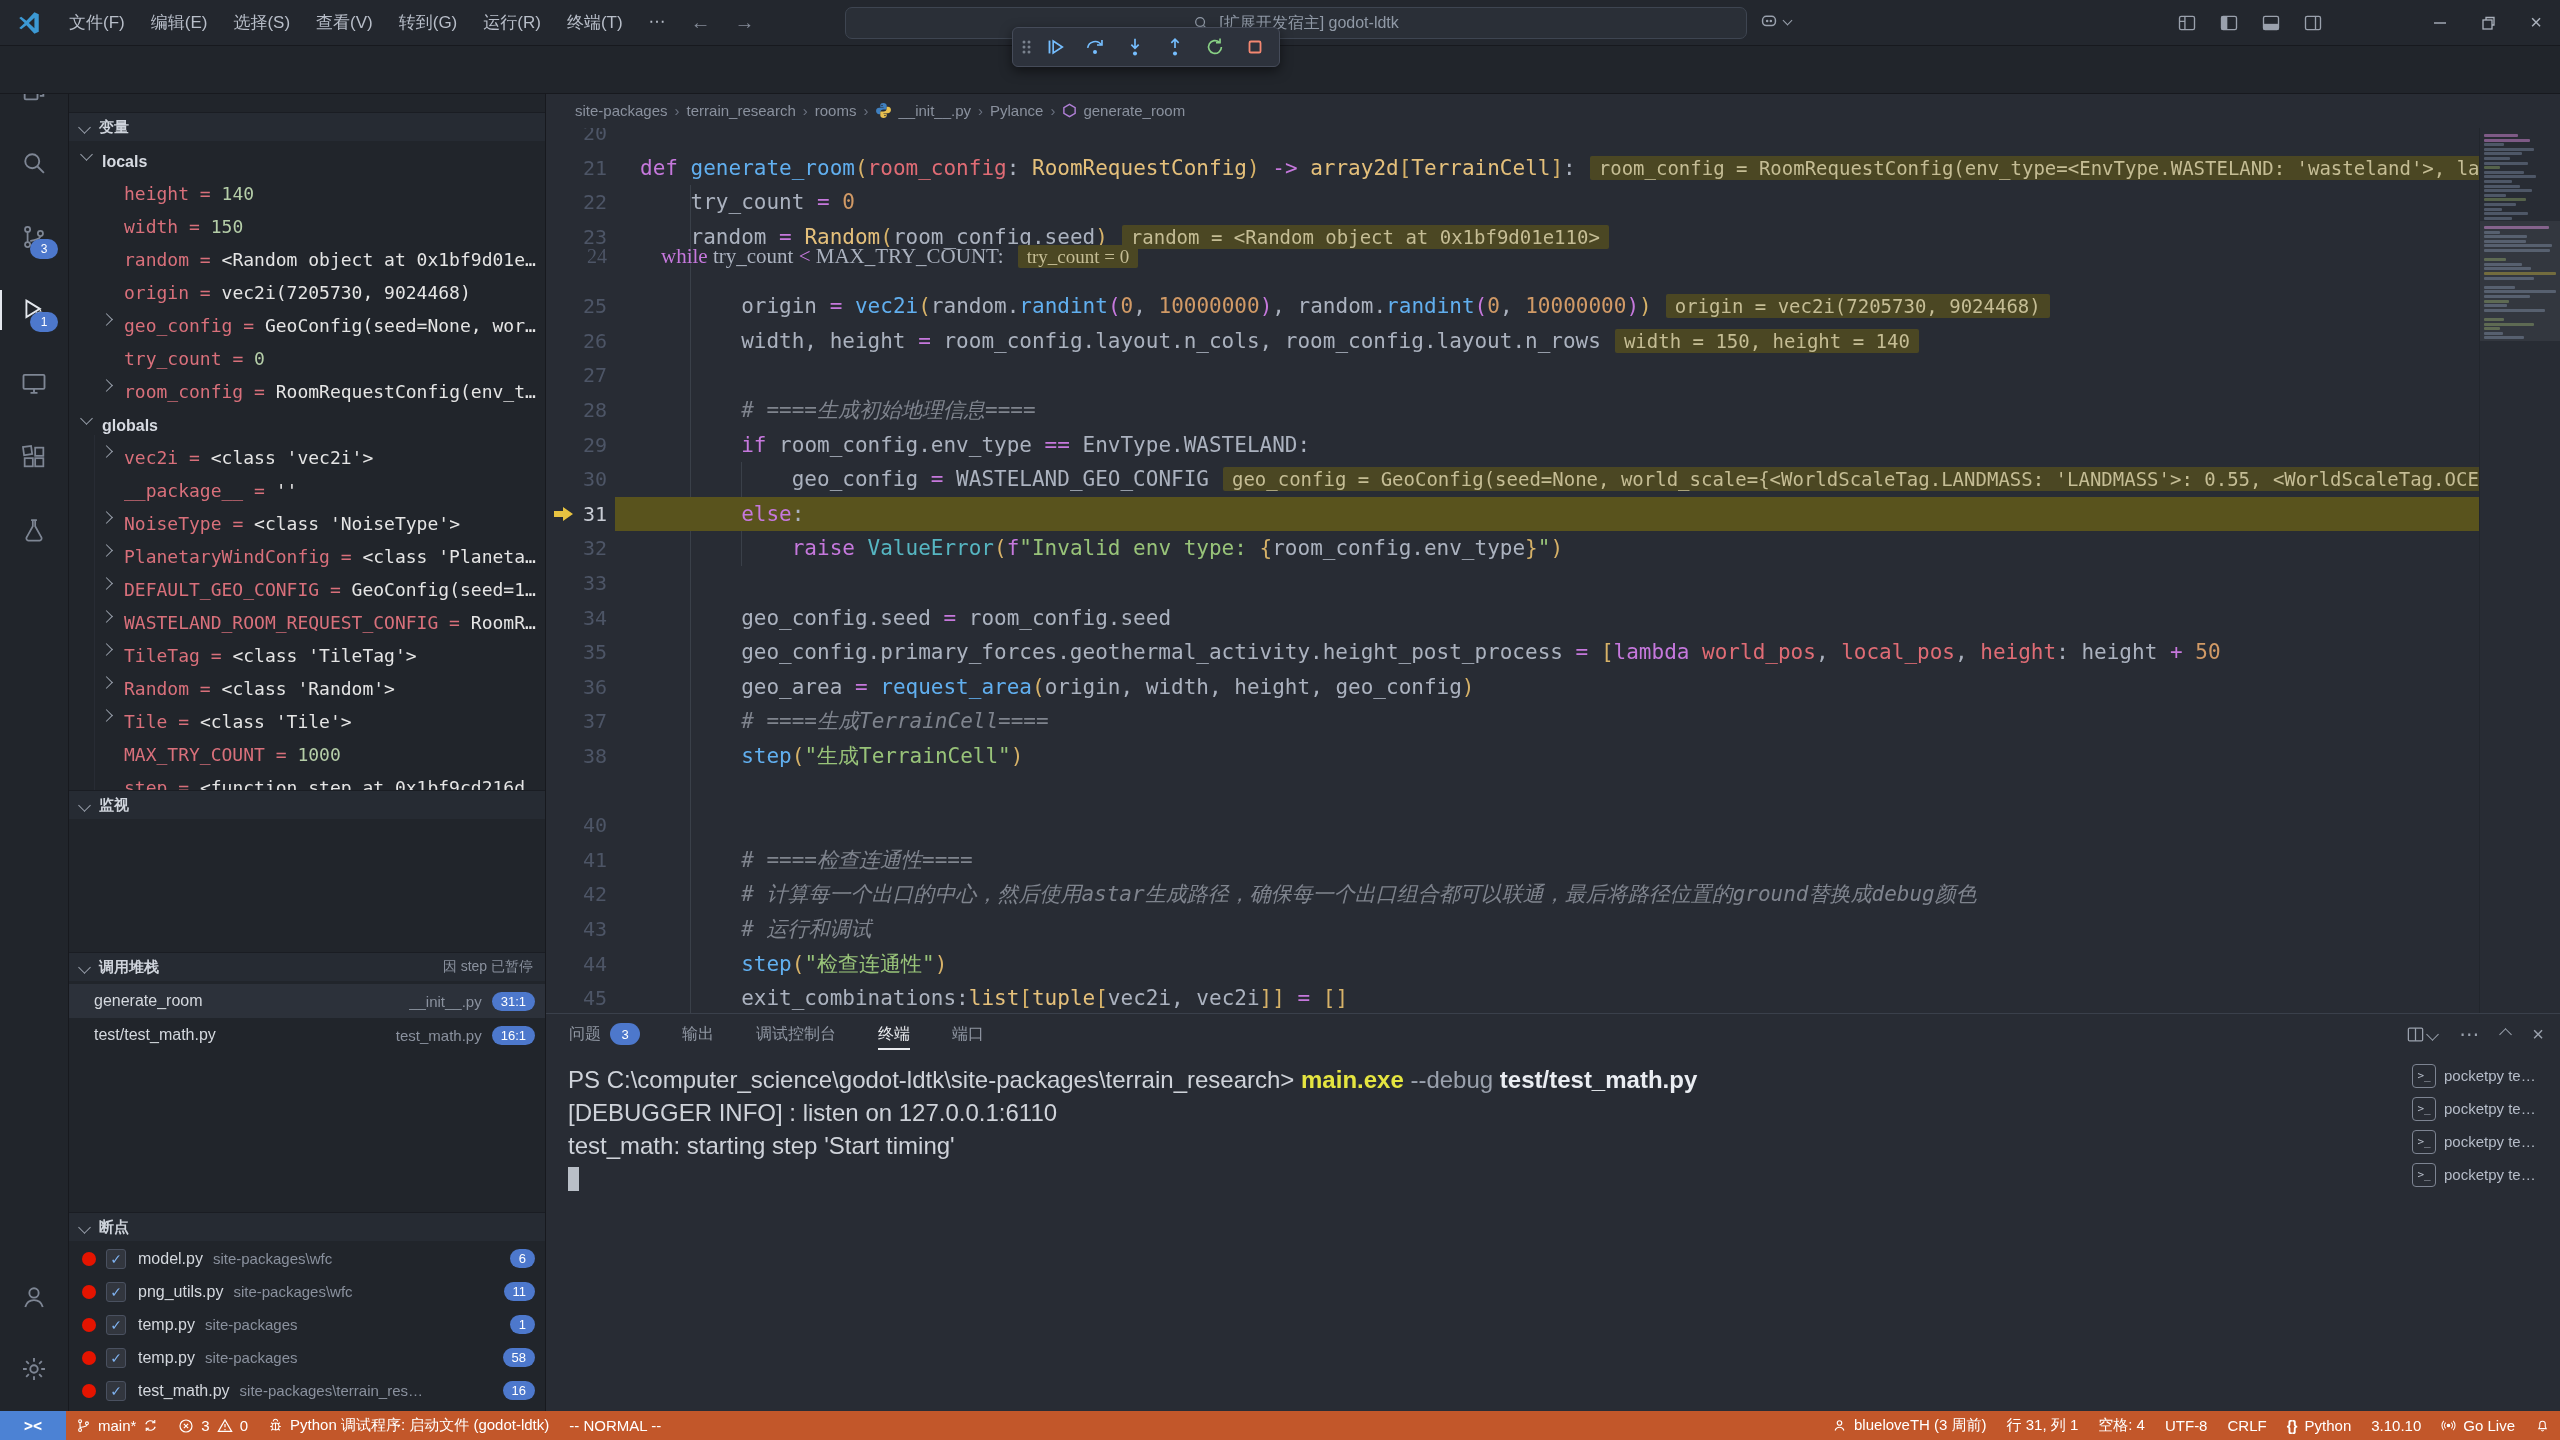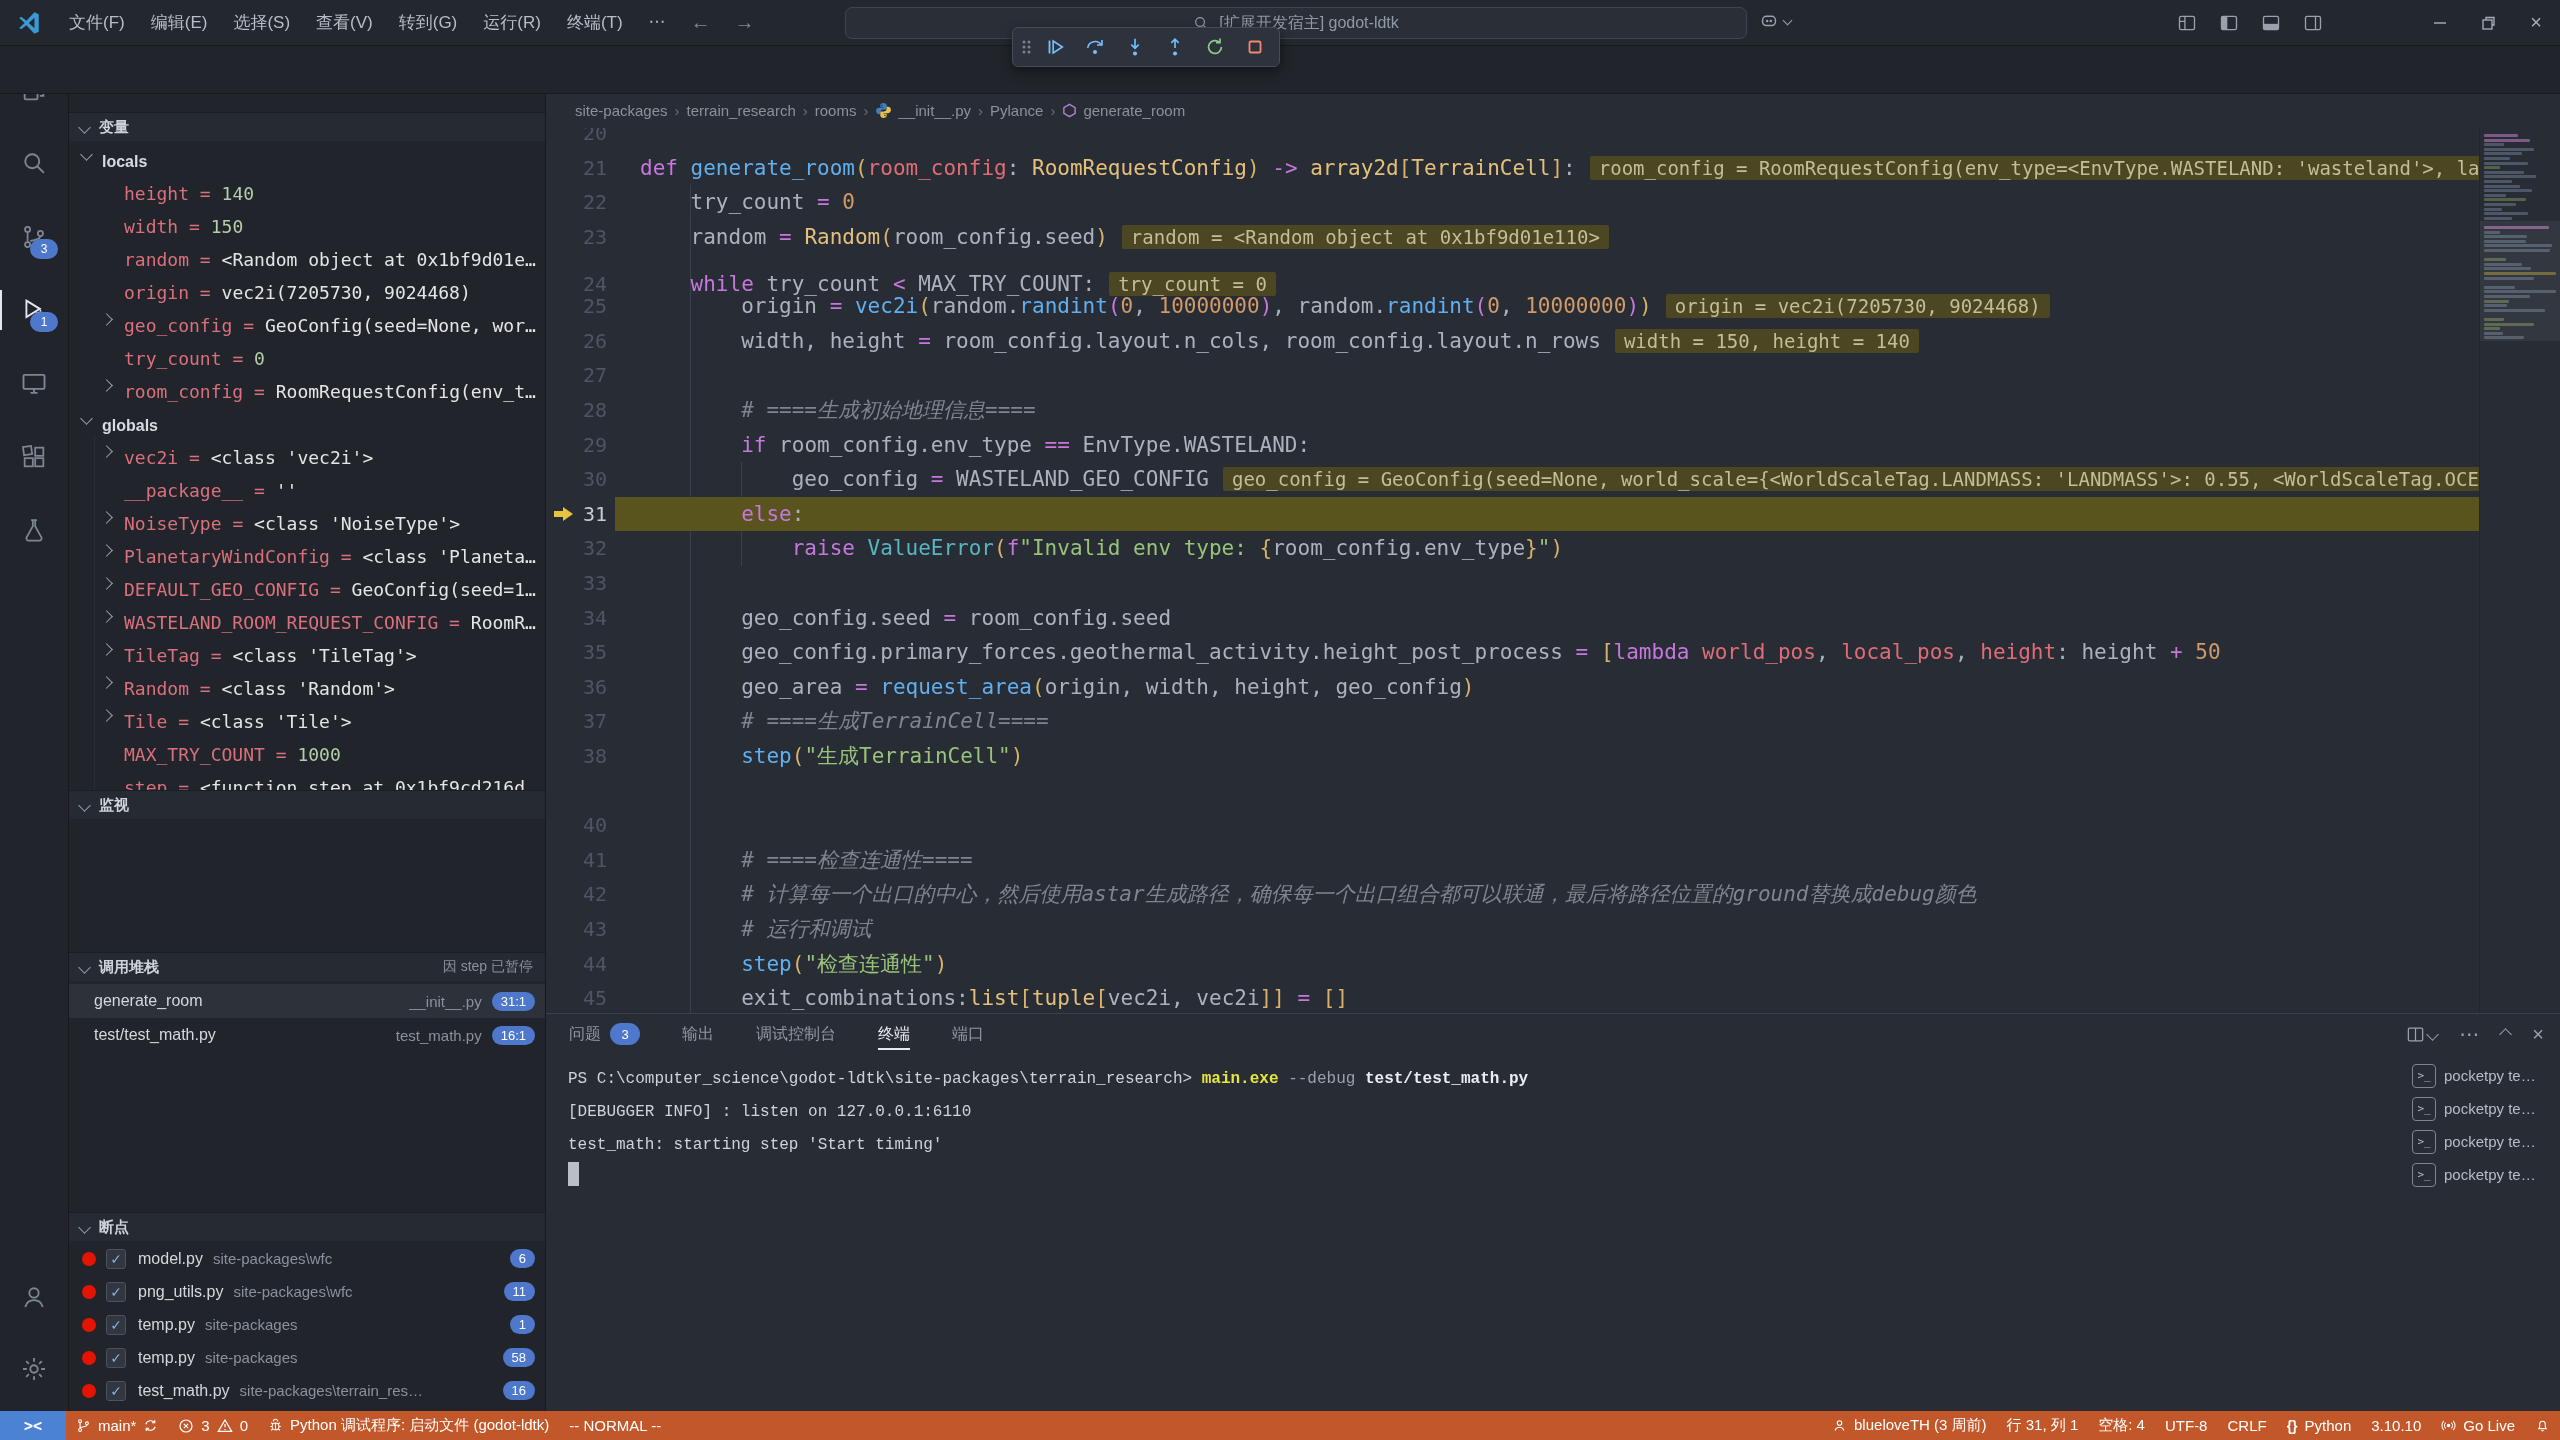--- a/index.html
+++ b/index.html
@@ -92,21 +92,21 @@
   .mmbar{position:absolute;height:3px;border-radius:1px}
   .mmslider{position:absolute;left:0;right:0;background:rgba(255,255,255,.055)}
   
   .panel{position:absolute;left:545px;top:1013px;right:0;bottom:29px;background:#282c34;border-top:1px solid #3a404b;overflow:hidden}
   .phead{position:absolute;left:0;top:0;right:0;height:40px;display:flex;align-items:center;padding-left:24px}
   .ptab{font-size:16px;color:#9097a3;margin-right:42px;height:40px;display:flex;align-items:center;gap:9px;position:relative;white-space:nowrap}
   .ptab.active{color:#e8eaee}
   .ptab.active::after{content:"";position:absolute;left:0;right:0;bottom:4px;height:2px;background:#e8eaee}
   .pbadge{min-width:22px;height:22px;border-radius:11px;background:#4d78cc;color:#fff;font-size:13px;display:flex;align-items:center;justify-content:center;padding:0 4px}
   .picons{position:absolute;right:16px;top:0;height:40px;display:flex;align-items:center;gap:22px;color:#9aa1ad}
-  .term{position:absolute;left:23px;top:40px;right:150px;bottom:0;font-family:Liberation Mono, monospace;font-size:16px}
+  .term{position:absolute;left:23px;top:40px;right:150px;bottom:0;font-family:Liberation Sans, sans-serif;font-size:24px}
   .tl{position:absolute;left:0;right:0;height:33px;line-height:33px;white-space:pre}
   .tw{color:#cfd3da}.tyel{color:#e5e540;font-weight:bold}.tdim{color:#9aa1ad}.twb{color:#eaedf2;font-weight:bold}
   .cursor{display:inline-block;width:11px;height:24px;background:#b9bfc7;vertical-align:-4px}
   .termlist{position:absolute;right:4px;top:40px;width:150px;bottom:0}
   .trow{position:absolute;left:6px;right:0;height:33px;display:flex;align-items:center;gap:8px;font-size:15px;color:#b6bdc9;white-space:nowrap;overflow:hidden}
   .ticon{width:22px;height:22px;border:1px solid #7d8492;border-radius:4px;color:#b6bdc9;font-family:"DejaVu Sans Mono",monospace;font-size:11px;
          display:flex;align-items:center;justify-content:center;flex:none}
   
   .statusbar{position:absolute;left:0;right:0;bottom:0;height:29px;background:#c2572a;display:flex;align-items:center;color:#fff;font-size:15px;z-index:40}
   .sitem{display:flex;align-items:center;gap:7px;padding:0 10px;height:29px;white-space:nowrap}
@@ -519,21 +519,21 @@
           <span>generate_room</span>
         </span>
       </div>
     <div class="code" id="code">
         <div class="iguide" style="left: 145px; top: 57px; height: 828px;"></div>
         <div class="iguide" style="left: 196px; top: 334px; height: 104px;"></div>
         <div class="cl" style="top: -11.9px;"><span class="ln">20</span><span class="ctext"></span></div>
         <div class="cl" style="top: 22.7px;"><span class="ln">21</span><span class="ctext"><span class="tk-k">def </span><span class="tk-f">generate_room</span><span class="tk-y">(</span><span class="tk-v">room_config</span><span class="tk-p">: </span><span class="tk-t">RoomRequestConfig</span><span class="tk-y">)</span><span class="tk-p"> </span><span class="tk-o">-&gt;</span><span class="tk-p"> </span><span class="tk-t">array2d</span><span class="tk-y">[</span><span class="tk-t">TerrainCell</span><span class="tk-y">]</span><span class="tk-p">:</span><span class="chip">room_config = RoomRequestConfig(env_type=&lt;EnvType.WASTELAND: 'wasteland'&gt;, layout=&lt;Layout obj</span></span></div>
         <div class="cl" style="top: 57.3px;"><span class="ln">22</span><span class="ctext"><span class="tk-p">    try_count </span><span class="tk-o">=</span><span class="tk-p"> </span><span class="tk-n">0</span></span></div>
         <div class="cl" style="top: 91.9px;"><span class="ln">23</span><span class="ctext"><span class="tk-p">    random </span><span class="tk-o">=</span><span class="tk-p"> </span><span class="tk-t">Random</span><span class="tk-y">(</span><span class="tk-p">room_config.seed</span><span class="tk-y">)</span><span class="chip">random = &lt;Random object at 0x1bf9d01e110&gt;</span></span></div>
-        <div class="cl" style="top: 139px;"><span class="ln">24</span><span class="ctext"><span class="tk-p">    </span><span class="tk-k">while</span><span class="tk-p"> try_count </span><span class="tk-o">&lt;</span><span class="tk-p"> MAX_TRY_COUNT:</span><span class="chip">try_count = 0</span></span></div>
+        <div class="cl" style="top: 111px; font-family: Liberation Serif, serif;"><span class="ln">24</span><span class="ctext"><span class="tk-p">    </span><span class="tk-k">while</span><span class="tk-p"> try_count </span><span class="tk-o">&lt;</span><span class="tk-p"> MAX_TRY_COUNT:</span><span class="chip">try_count = 0</span></span></div>
         <div class="cl" style="top: 161.1px;"><span class="ln">25</span><span class="ctext"><span class="tk-p">        origin </span><span class="tk-o">=</span><span class="tk-p"> </span><span class="tk-f">vec2i</span><span class="tk-y">(</span><span class="tk-p">random.</span><span class="tk-f">randint</span><span class="tk-m">(</span><span class="tk-n">0</span><span class="tk-p">, </span><span class="tk-n">10000000</span><span class="tk-m">)</span><span class="tk-p">, random.</span><span class="tk-f">randint</span><span class="tk-m">(</span><span class="tk-n">0</span><span class="tk-p">, </span><span class="tk-n">10000000</span><span class="tk-m">)</span><span class="tk-y">)</span><span class="chip">origin = vec2i(7205730, 9024468)</span></span></div>
         <div class="cl" style="top: 195.7px;"><span class="ln">26</span><span class="ctext"><span class="tk-p">        width, height </span><span class="tk-o">=</span><span class="tk-p"> room_config.layout.n_cols, room_config.layout.n_rows</span><span class="chip">width = 150, height = 140</span></span></div>
         <div class="cl" style="top: 230.3px;"><span class="ln">27</span><span class="ctext"></span></div>
         <div class="cl" style="top: 264.9px;"><span class="ln">28</span><span class="ctext"><span class="tk-c">        # ====生成初始地理信息====</span></span></div>
         <div class="cl" style="top: 299.5px;"><span class="ln">29</span><span class="ctext"><span class="tk-p">        </span><span class="tk-k">if</span><span class="tk-p"> room_config.env_type </span><span class="tk-o">==</span><span class="tk-p"> EnvType.WASTELAND:</span></span></div>
         <div class="cl" style="top: 334.1px;"><span class="ln">30</span><span class="ctext"><span class="tk-p">            geo_config </span><span class="tk-o">=</span><span class="tk-p"> WASTELAND_GEO_CONFIG</span><span class="chip">geo_config = GeoConfig(seed=None, world_scale={&lt;WorldScaleTag.LANDMASS: 'LANDMASS'&gt;: 0.55, &lt;WorldScaleTag.OCEAN</span></span></div>
         <div class="curbar" style="top: 368.7px;"></div>
         <div class="cl" style="top: 368.7px;"><span class="stepArrow"><svg width="22" height="18" viewBox="0 0 22 18">
               <path d="M1 6h9V2l10 7-10 7v-4H1z" fill="#e8c341"></path>
             </svg></span><span class="ln cur">31</span><span class="ctext"><span class="tk-p">        </span><span class="tk-k">else</span><span class="tk-p">:</span></span></div>

